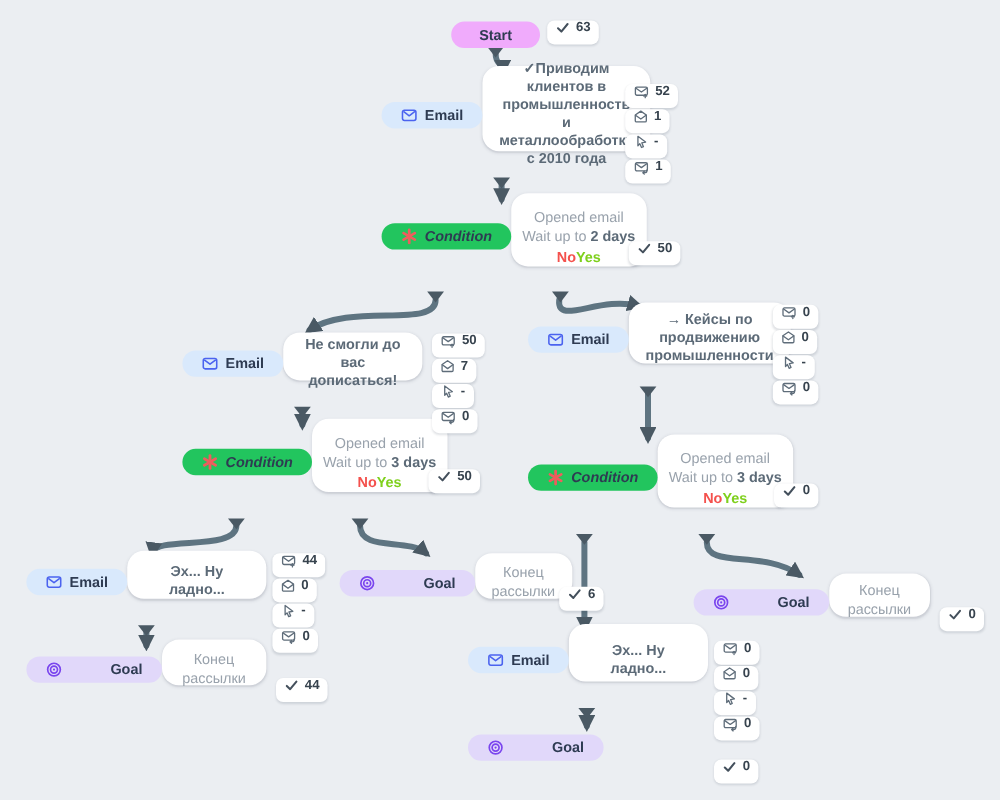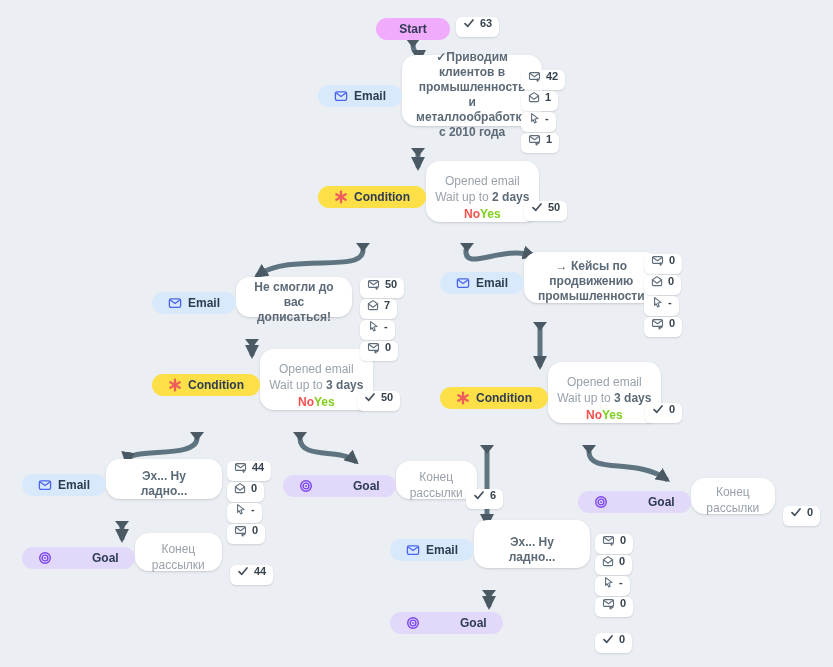--- a/index.html
+++ b/index.html
@@ -3,21 +3,21 @@
 <meta charset="utf-8">
 <style>
   html,body{margin:0;padding:0;background:#ebeef2;font-family:"Liberation Sans",sans-serif;}
   #canvas{position:relative;width:833px;height:667px;background:#ebeef2;overflow:hidden;}
   #edges{position:absolute;left:0;top:0;z-index:0;}
   .node{position:absolute;display:flex;flex-direction:row;align-items:center;z-index:1;}
   .pill{position:relative;z-index:2;display:inline-flex;align-items:center;justify-content:center;gap:6px;
         height:22px;padding:0 16px;border-radius:12px;font-size:12px;font-weight:700;color:#2e3b52;white-space:nowrap;}
   .pill.start{position:absolute;z-index:2;background:#f0abfc;width:74px;box-sizing:border-box;padding:0;}
   .pill.email{background:#d9e9fc;}
-  .pill.cond{background:#fde047;}
+  .pill.cond{background:#22c55e;font-style:italic;}
   .pill.goal{background:#e1d8fa;gap:40px;}
   .card{margin-top:-11px;width:100%;box-sizing:border-box;background:#fff;border-radius:14px;
         box-shadow:0 1px 3px rgba(30,45,65,.12),0 1px 1px rgba(30,45,65,.05);
         display:flex;flex-direction:column;justify-content:center;align-items:center;
         padding:12px 14px 4px;text-align:center;}
   .title{font-size:12px;font-weight:700;color:#5c6a77;line-height:15px;}
   .soft{font-size:12px;color:#99a2ac;line-height:16px;}
   .soft b{color:#5c6a77;font-weight:700;}
   .cond-card{padding:12px 0 5px;justify-content:flex-start;}
   .branches{width:100%;box-sizing:border-box;display:flex;justify-content:space-between;
@@ -137,21 +137,21 @@
     <div class="card" style="height:71px;">
       <div class="title">✓Приводим клиентов в промышленность и металлообработку с 2010 года</div>
     </div>
   </div>
   <div class="badge" style="left:521px;top:70px;">
     <span class="bicon">
         <svg width="13" height="13" viewBox="0 0 12 13">
           <use href="#i-sent"></use>
         </svg>
       </span>
-    <span>42</span>
+    <span>52</span>
   </div>
   <div class="badge" style="left:521px;top:91px;">
     <span class="bicon">
         <svg width="12" height="12" viewBox="0 0 12 12">
           <use href="#i-open"></use>
         </svg>
       </span>
     <span>1</span>
   </div>
   <div class="badge" style="left:521px;top:112px;">

